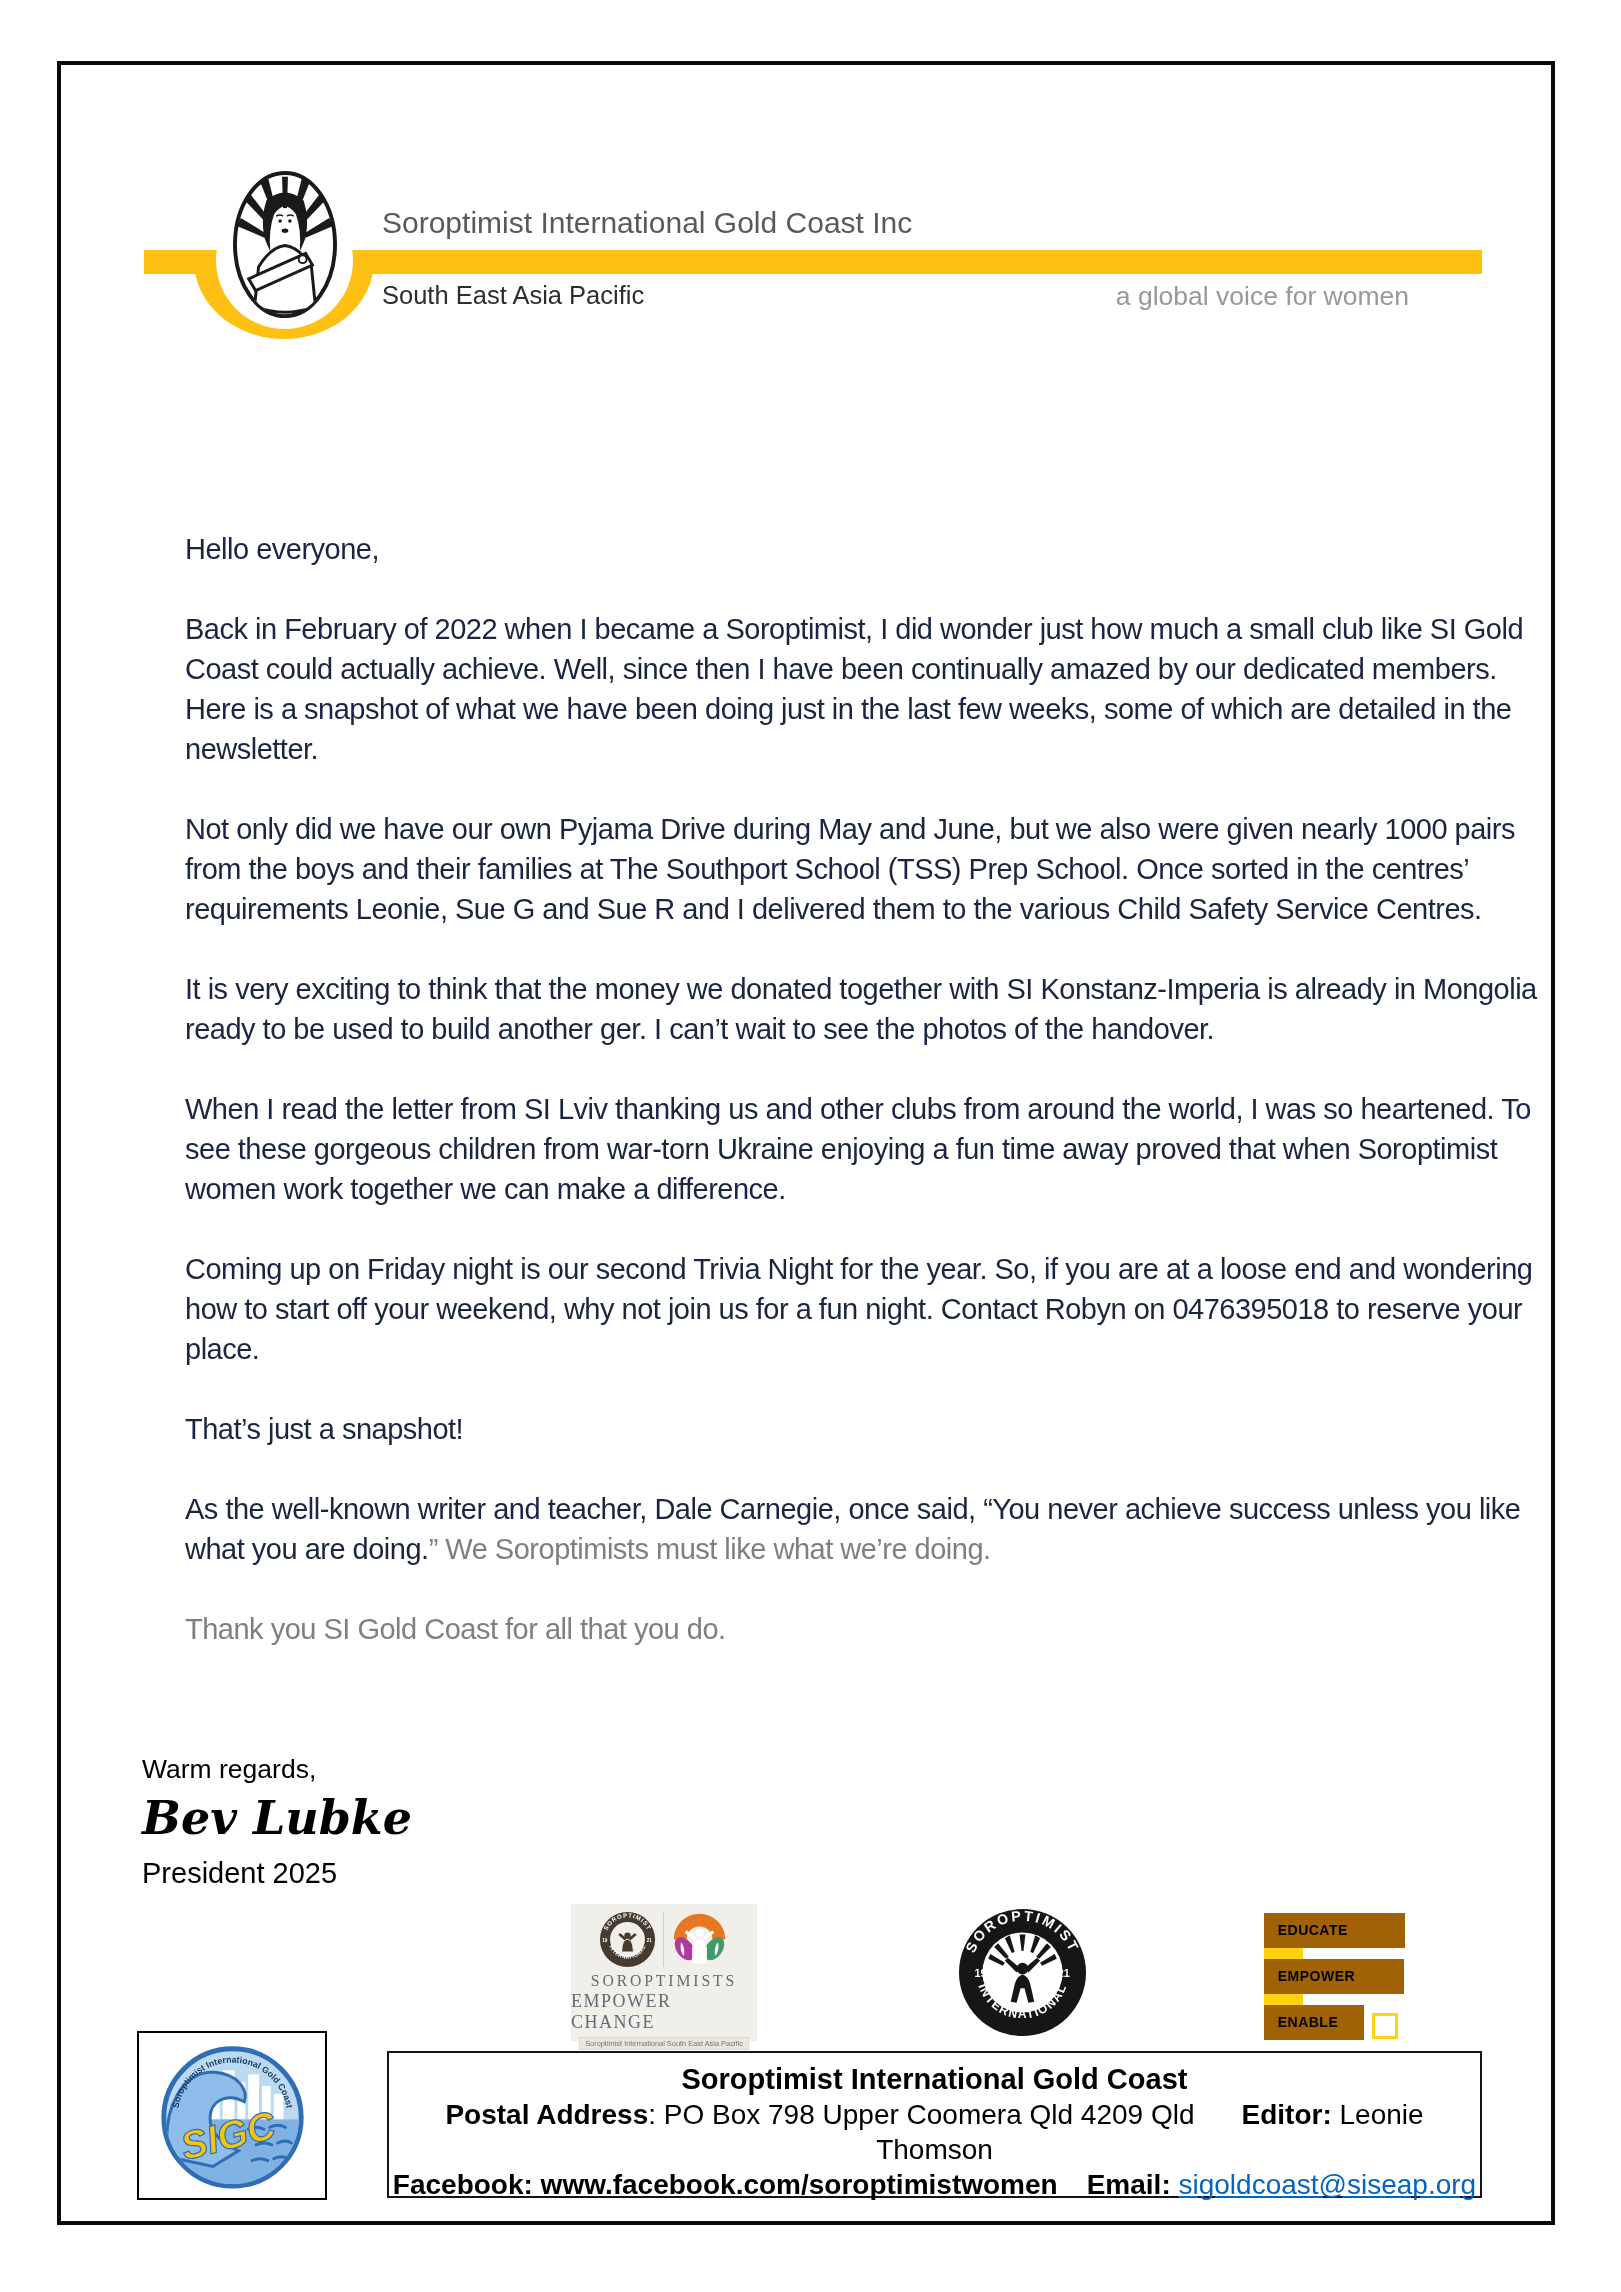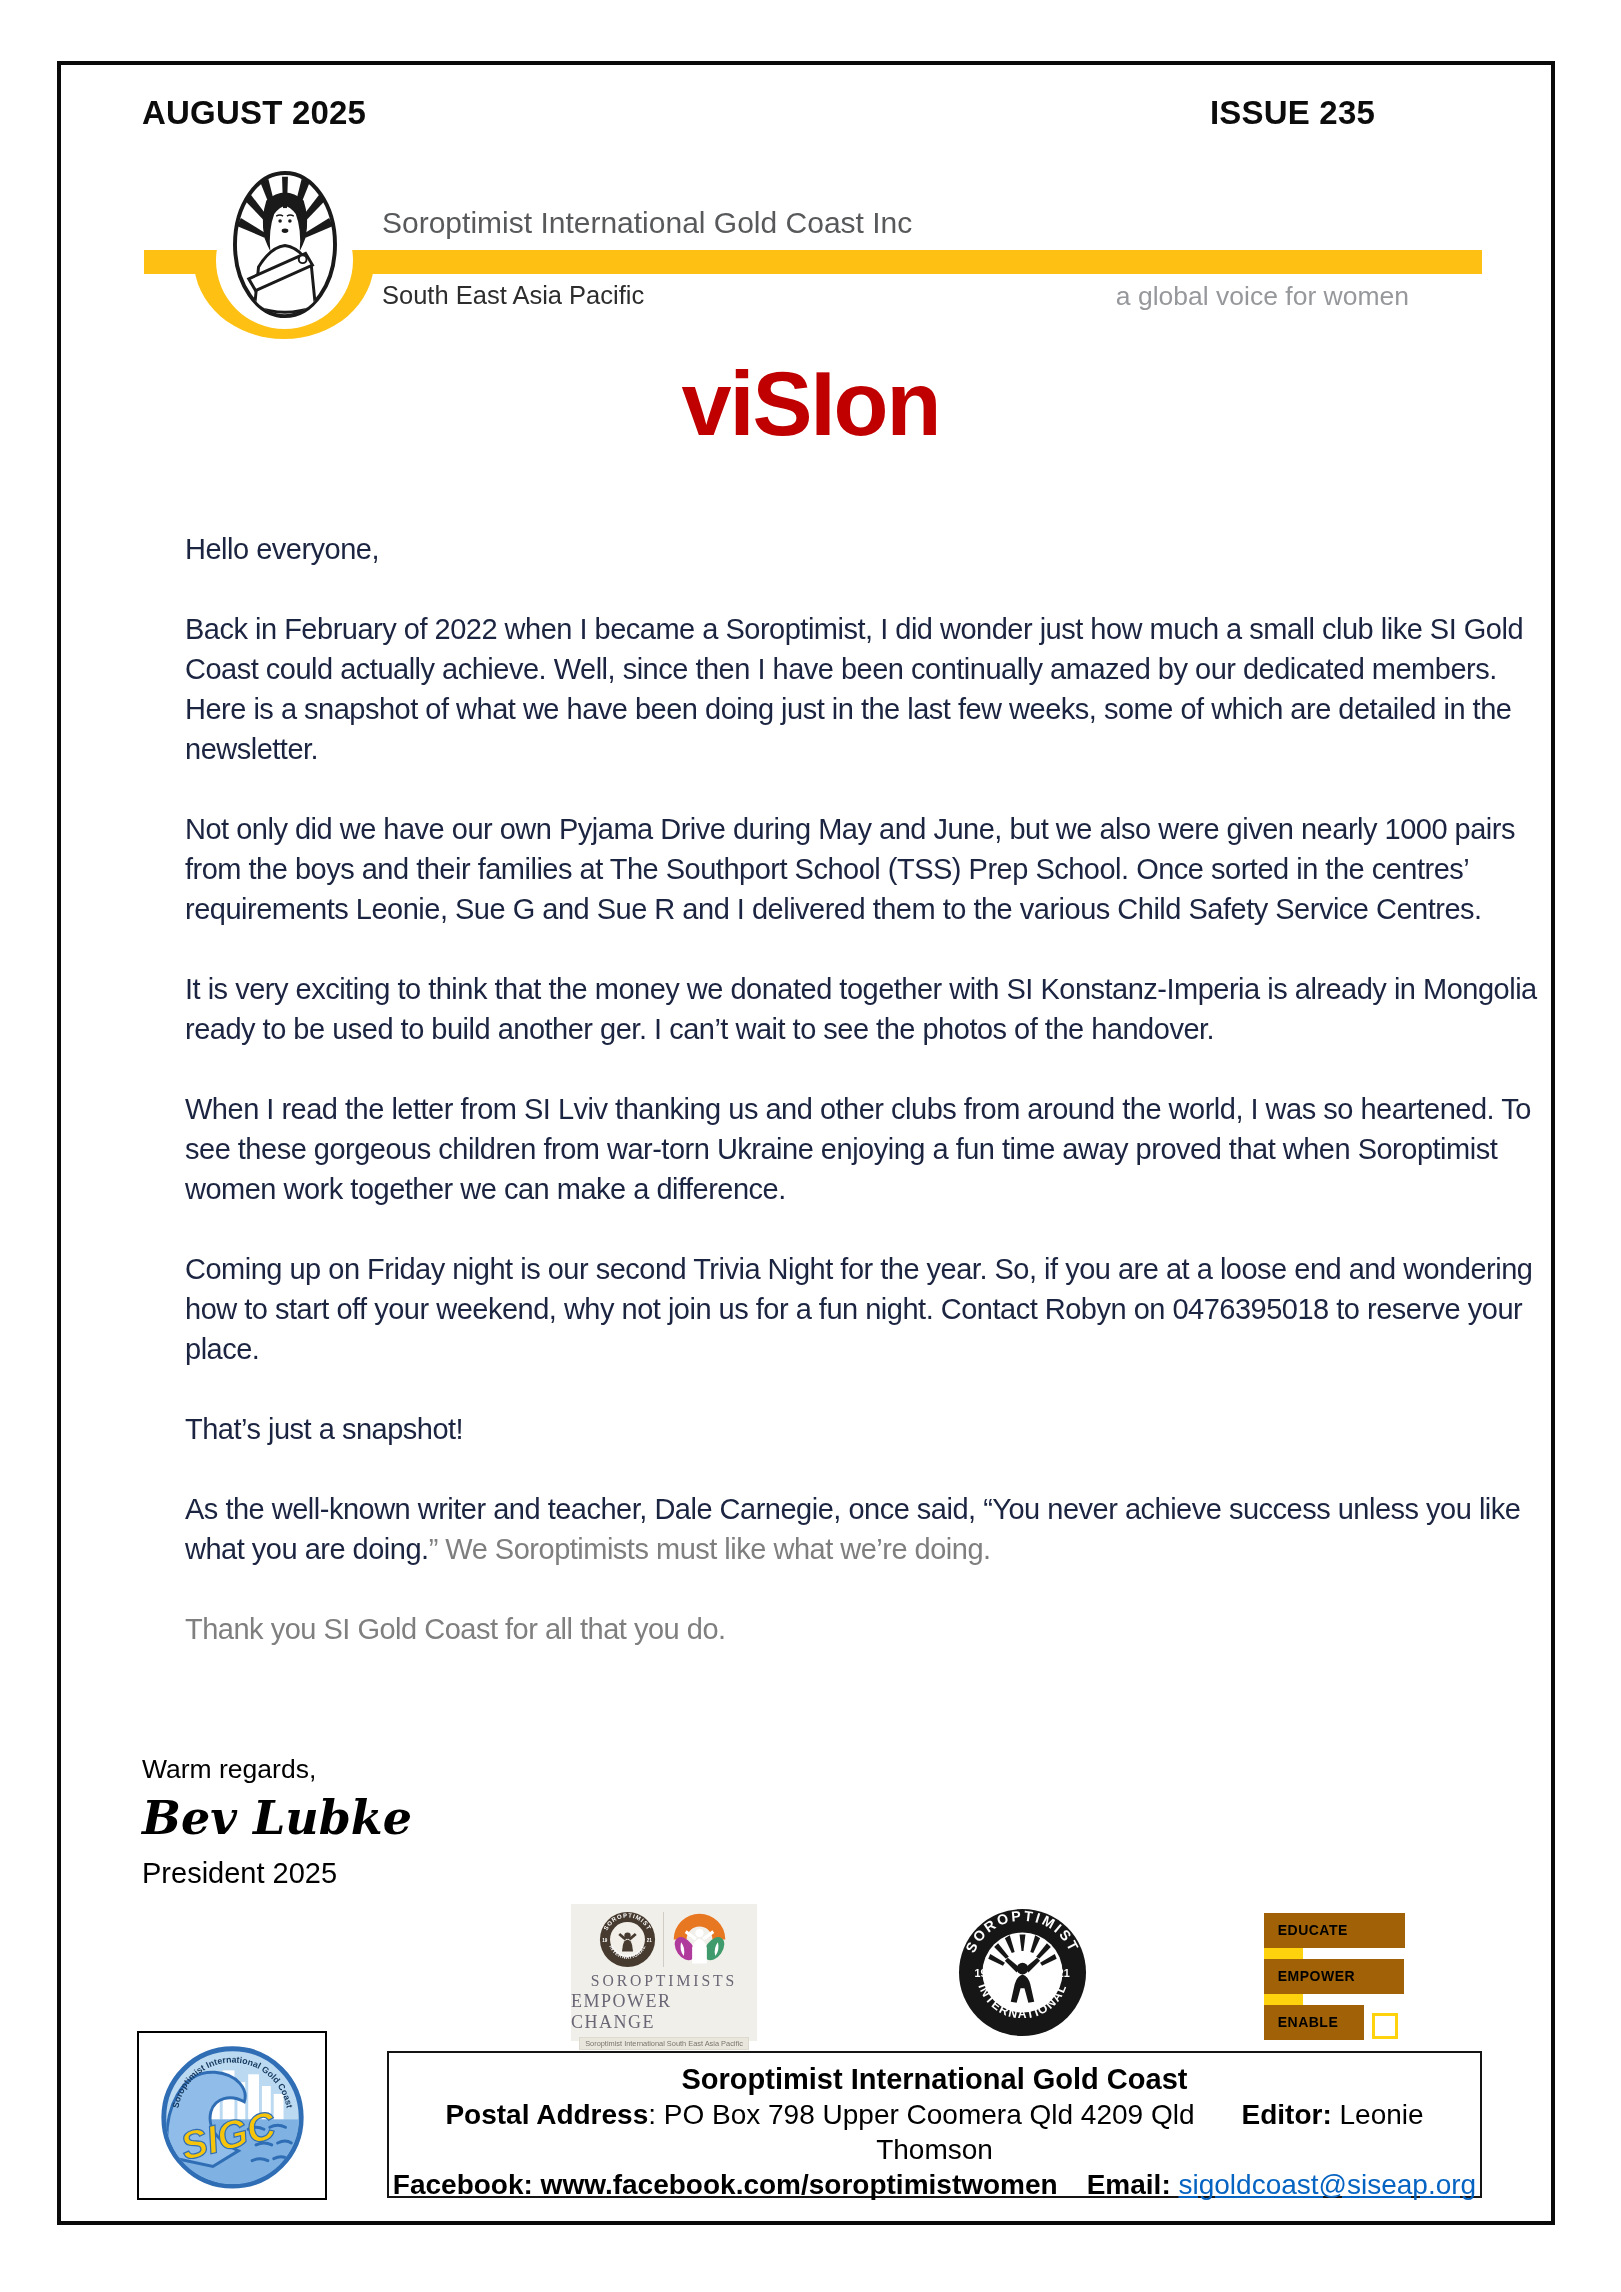--- a/index.html
+++ b/index.html
@@ -71,24 +71,20 @@
   .gap-lg{display:inline-block;width:47px;}
   .gap-md{display:inline-block;width:29px;}
   .email-link{color:#0563C1;text-decoration:underline;}
 </style>
 </head>
 <body>
 
 <div class="canvas">
   <div class="page-border"></div>
 
-  <div class="masthead">
-    <span>AUGUST 2025</span>
-    <span>ISSUE 235</span>
-  </div>
 
   <div class="band"></div>
   <div class="band-dip-outer"></div>
   <div class="band-dip-inner"></div>
 
   <svg class="emblem" viewBox="0 0 110 155">
     <defs>
         <clipPath id="ov">
           <ellipse cx="55" cy="77" rx="50" ry="72"></ellipse>
         </clipPath>
@@ -114,21 +110,20 @@
       <path d="M28 100 Q40 80 55 78 Q70 80 82 100 L86 140 Q55 152 24 140 Z" fill="#ffffff" stroke="#1a1a1a" stroke-width="3"></path>
       <path d="M18 112 L76 86 L83 98 L25 124 Z" fill="#ffffff" stroke="#1a1a1a" stroke-width="3"></path>
       <circle cx="73" cy="92" r="4" fill="#ffffff" stroke="#1a1a1a" stroke-width="2"></circle>
     </g>
   </svg>
 
   <div class="org-name">Soroptimist International Gold Coast Inc</div>
   <div class="region">South East Asia Pacific</div>
   <div class="tagline">a global voice for women</div>
 
-  <div class="vision-title">viSIon</div>
 
   <div class="letter">
     <p>Hello everyone,</p>
     <p>Back in February of 2022 when I became a Soroptimist, I did wonder just how much a small club like SI Gold Coast could actually achieve. Well, since then I have been continually amazed by our dedicated members. Here is a snapshot of what we have been doing just in the last few weeks, some of which are detailed in the newsletter.</p>
     <p>Not only did we have our own Pyjama Drive during May and June, but we also were given nearly 1000 pairs from the boys and their families at The Southport School (TSS) Prep School. Once sorted in the centres’ requirements Leonie, Sue G and Sue R and I delivered them to the various Child Safety Service Centres.</p>
     <p>It is very exciting to think that the money we donated together with SI Konstanz-Imperia is already in Mongolia ready to be used to build another ger.  I can’t wait to see the photos of the handover.</p>
     <p>When I read the letter from SI Lviv thanking us and other clubs from around the world, I was so heartened. To see these gorgeous children from war-torn Ukraine enjoying a fun time away proved that when Soroptimist women work together we can make a difference.</p>
     <p>Coming up on Friday night is our second Trivia Night for the year. So, if you are at a loose end and wondering how to start off your weekend, why not join us for a fun night. Contact Robyn on 0476395018 to reserve your place.</p>
     <p>That’s just a snapshot!</p>
     <p><span>As the well-known writer and teacher, Dale Carnegie, once said, “You never achieve success unless you like what you are doing.</span><span class="gray">”  We Soroptimists must like what we’re doing.</span></p>

